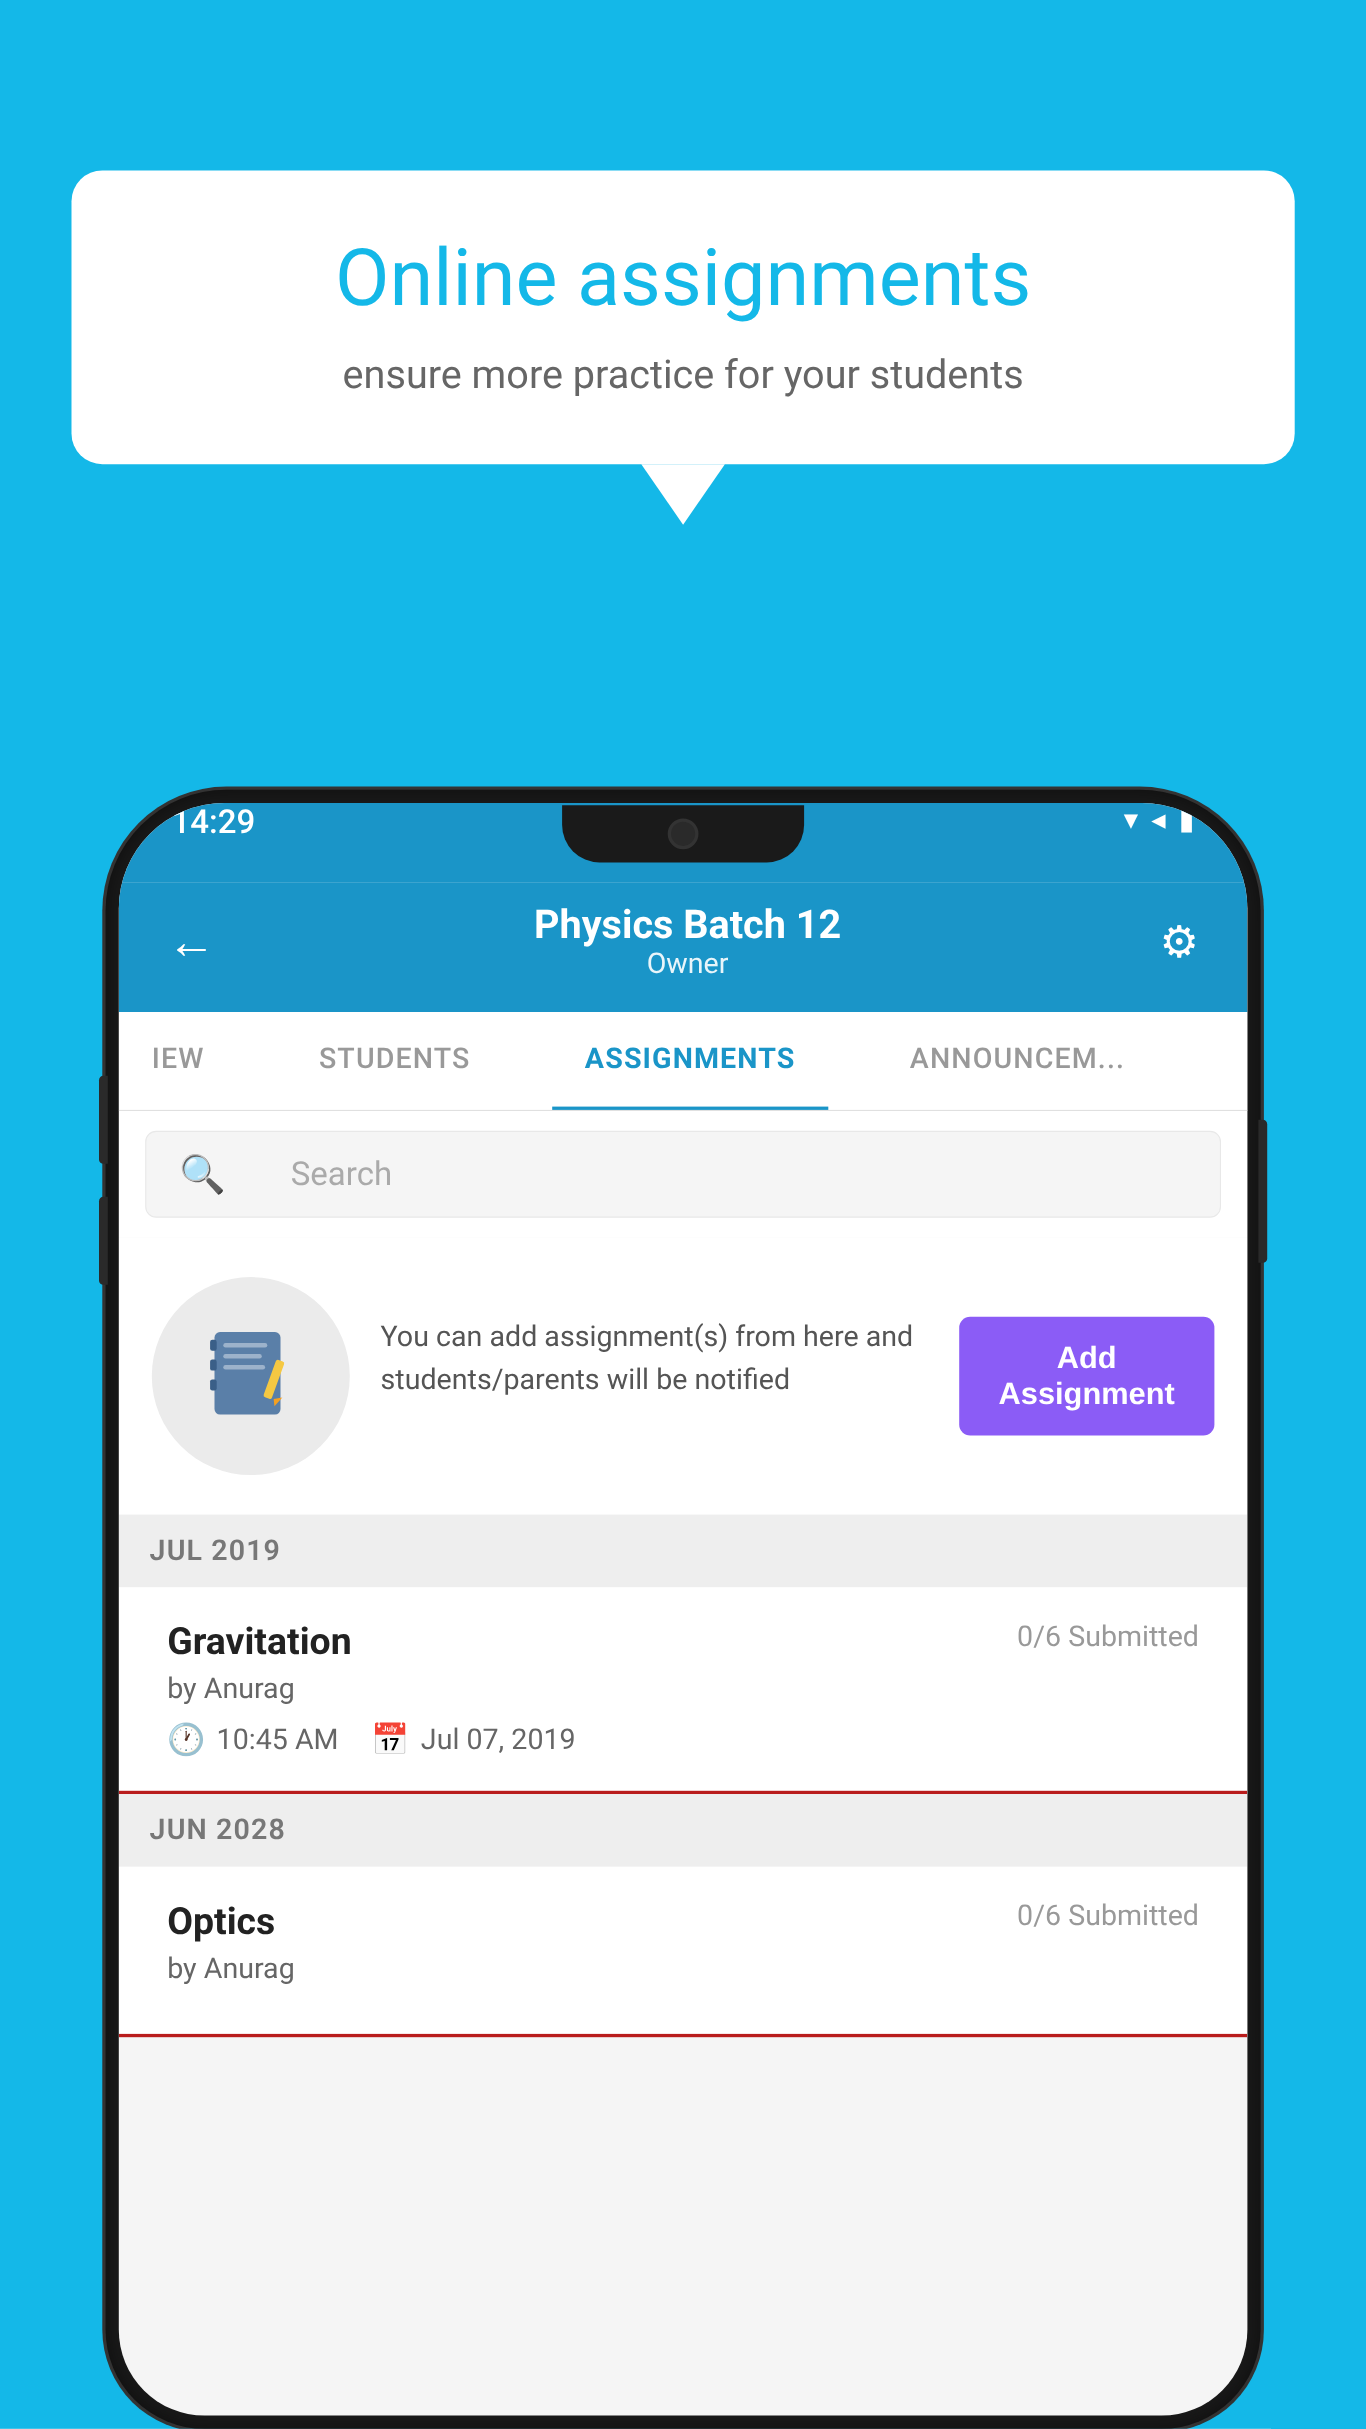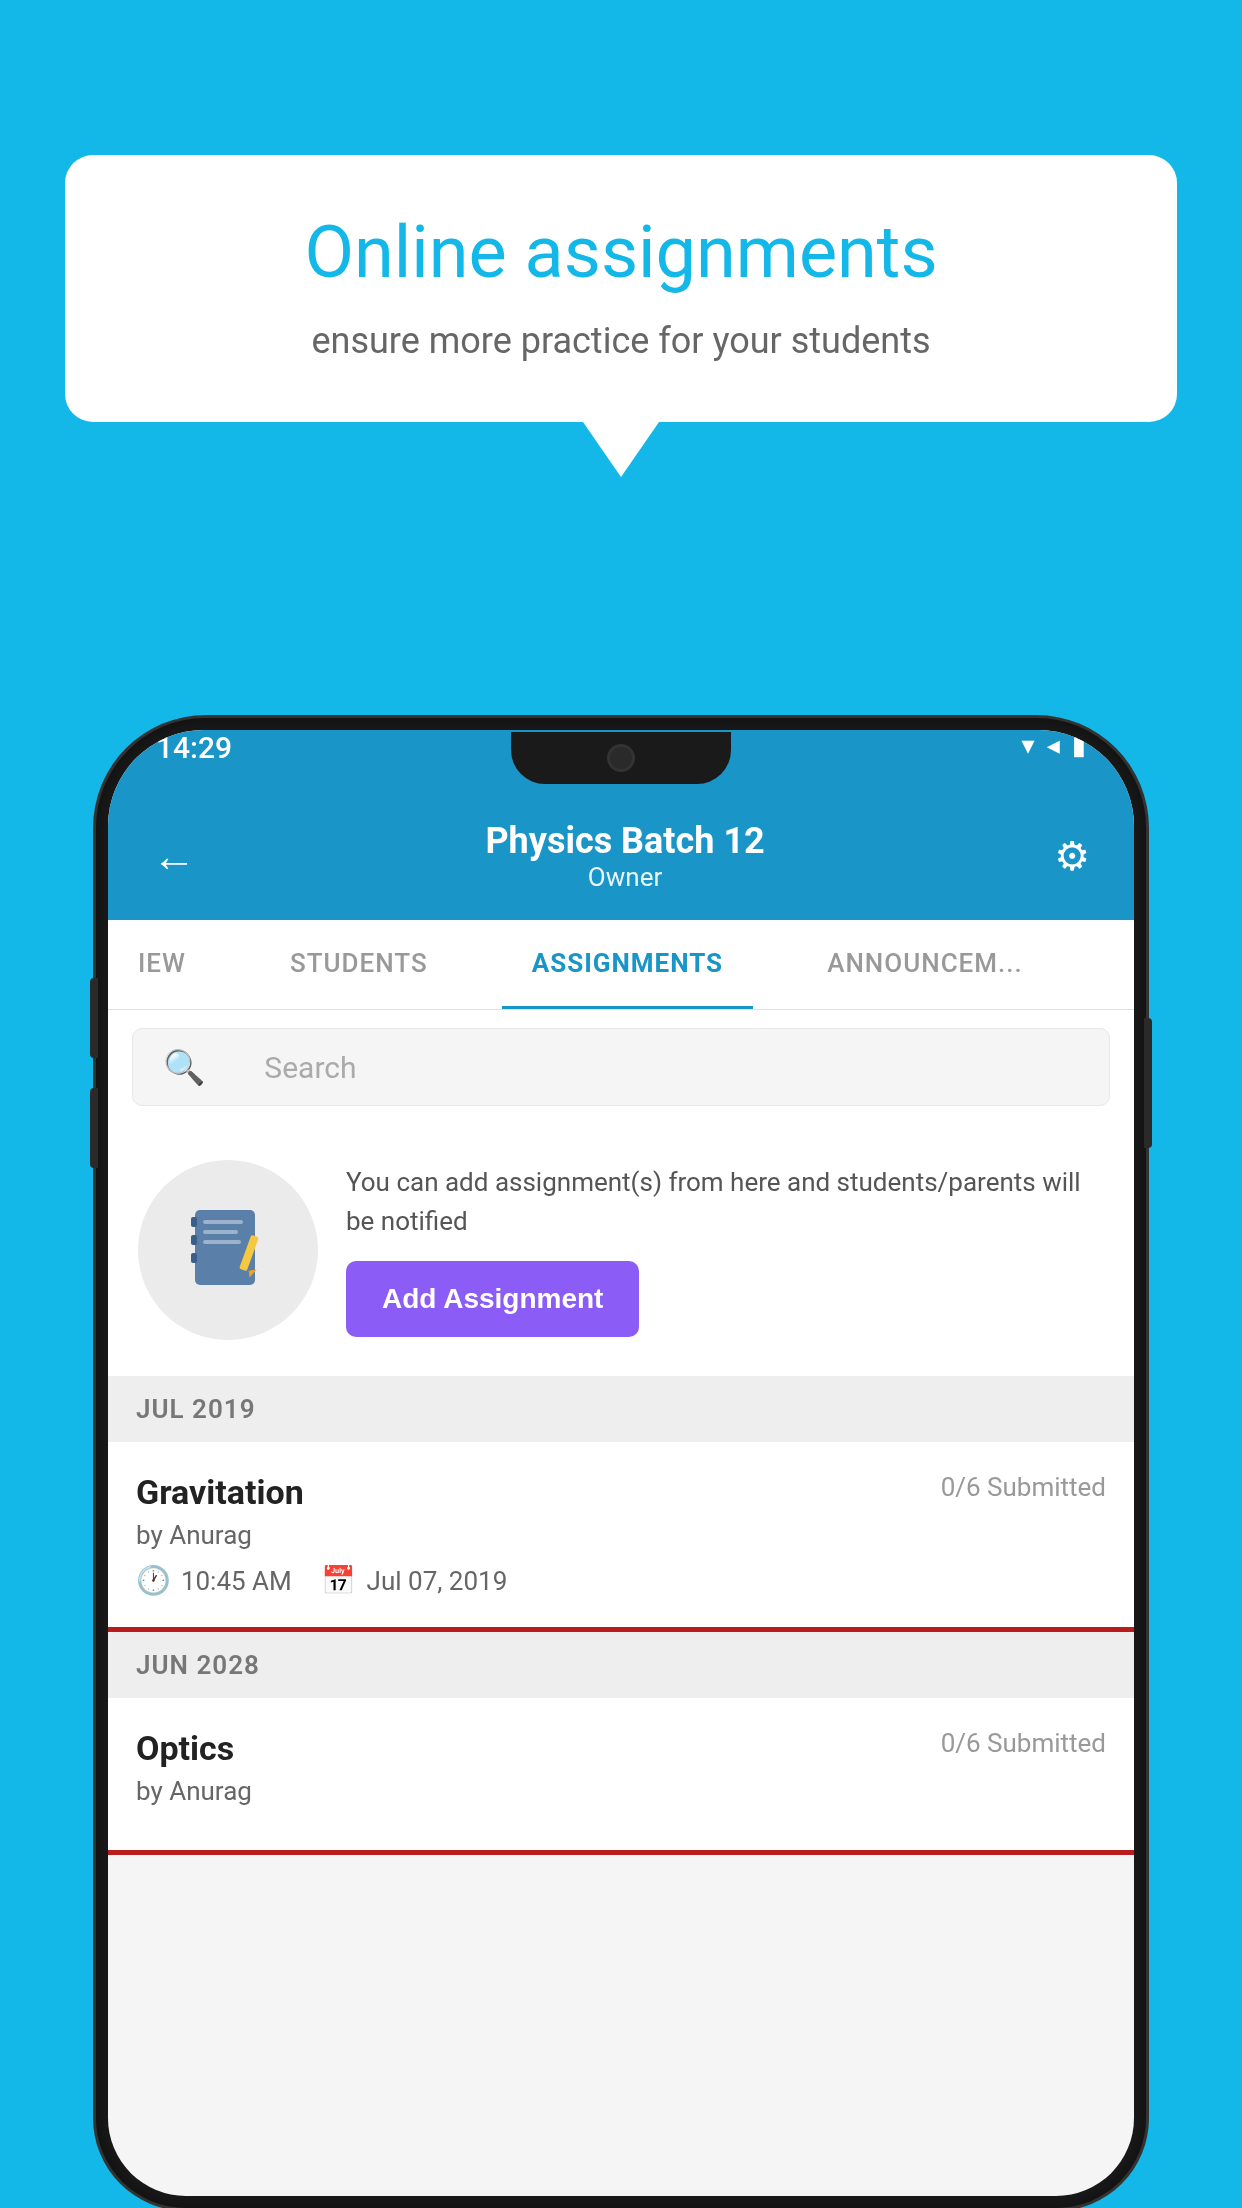--- a/index.html
+++ b/index.html
@@ -272,21 +272,21 @@
       border-radius: 50%;
       display: flex;
       align-items: center;
       justify-content: center;
       flex-shrink: 0;
     }
 
     .promo-content {
       flex: 1;
       display: flex;
-      flex-direction: column;
+      flex-direction: row;
       gap: 20px;
     }
 
     .promo-text {
       color: #555;
       font-size: 26px;
       line-height: 1.5;
     }
 
     .add-assignment-btn {
@@ -312,22 +312,22 @@
     .section-header-text {
       color: #777;
       font-size: 26px;
       font-weight: 600;
       letter-spacing: 1px;
     }
 
     
     .assignment-item {
       background: white;
-      padding: 30px 28px;
-      border-bottom: 5px solid #b91c1c;
+      padding: 30px 44px;
+      border-bottom: 3px solid #b91c1c;
       flex-shrink: 0;
     }
 
     .assignment-row1 {
       display: flex;
       justify-content: space-between;
       align-items: flex-start;
       margin-bottom: 8px;
     }
 

